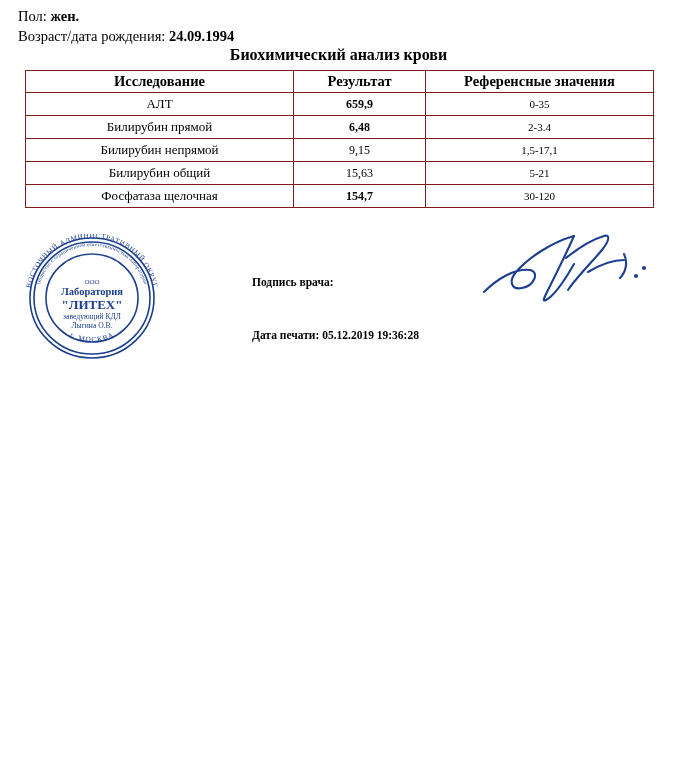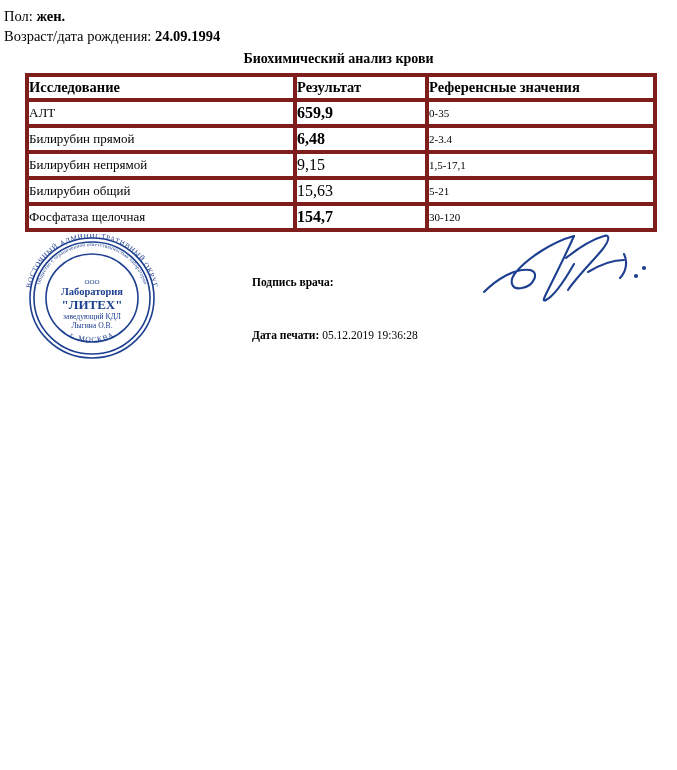--- a/index.html
+++ b/index.html
@@ -15,64 +15,63 @@
     color: #000000;
     overflow: hidden;
   }
   .page {
     position: relative;
     width: 677px;
     height: 770px;
   }
   .patient-line {
     font-size: 14.5px;
-    margin-left: 4px;
+    margin-left: 18px;
     line-height: 20px;
     white-space: nowrap;
   }
   .patient-line .label { font-weight: normal; }
   .patient-line .value { font-weight: bold; }
   #patient-sex { margin-top: 6px; }
   .doc-title {
     text-align: center;
-    font-size: 14px;
-    font-weight: bold;
-    margin-top: 5px;
+    font-size: 16px;
+    font-weight: bold;
     margin-bottom: 6px;
     letter-spacing: 0px;
   }
   table.results {
     border-collapse: collapse;
     margin-left: 25px;
     width: 628px;
     table-layout: fixed;
   }
   table.results th, table.results td {
-    border: 4px solid #7f1d1d;
-    text-align: left;
+    border: 1px solid #7f1d1d;
+    text-align: center;
     vertical-align: middle;
     padding: 0;
   }
   table.results th {
     font-size: 14.5px;
     font-weight: bold;
     height: 21px;
   }
   table.results td {
     height: 22px;
   }
   .col-test { width: 268px; }
   .col-result { width: 132px; }
   .col-ref { width: 228px; }
   td.test-name {
     font-size: 13px;
     font-weight: normal;
   }
   td.result-val {
-    font-size: 16px;
+    font-size: 12px;
   }
   td.result-val.bold { font-weight: bold; }
   td.ref-val {
     font-size: 11px;
   }
 
   
   .stamp {
     position: absolute;
     left: 18px;
@@ -98,21 +97,21 @@
     width: 200px;
     height: 90px;
   }
   .print-date {
     position: absolute;
     left: 252px;
     top: 323px;
     font-size: 11.5px;
     font-weight: bold;
   }
-  .print-date .pd-value { font-weight: normal; }
+  .print-date .pd-value { font-weight: bold; }
 </style>
 </head>
 <body>
 
 <div class="page">
 
   <div class="patient-line" id="patient-sex">
     <span class="label">Пол:</span>
     <span class="value">жен.</span>
   </div>

